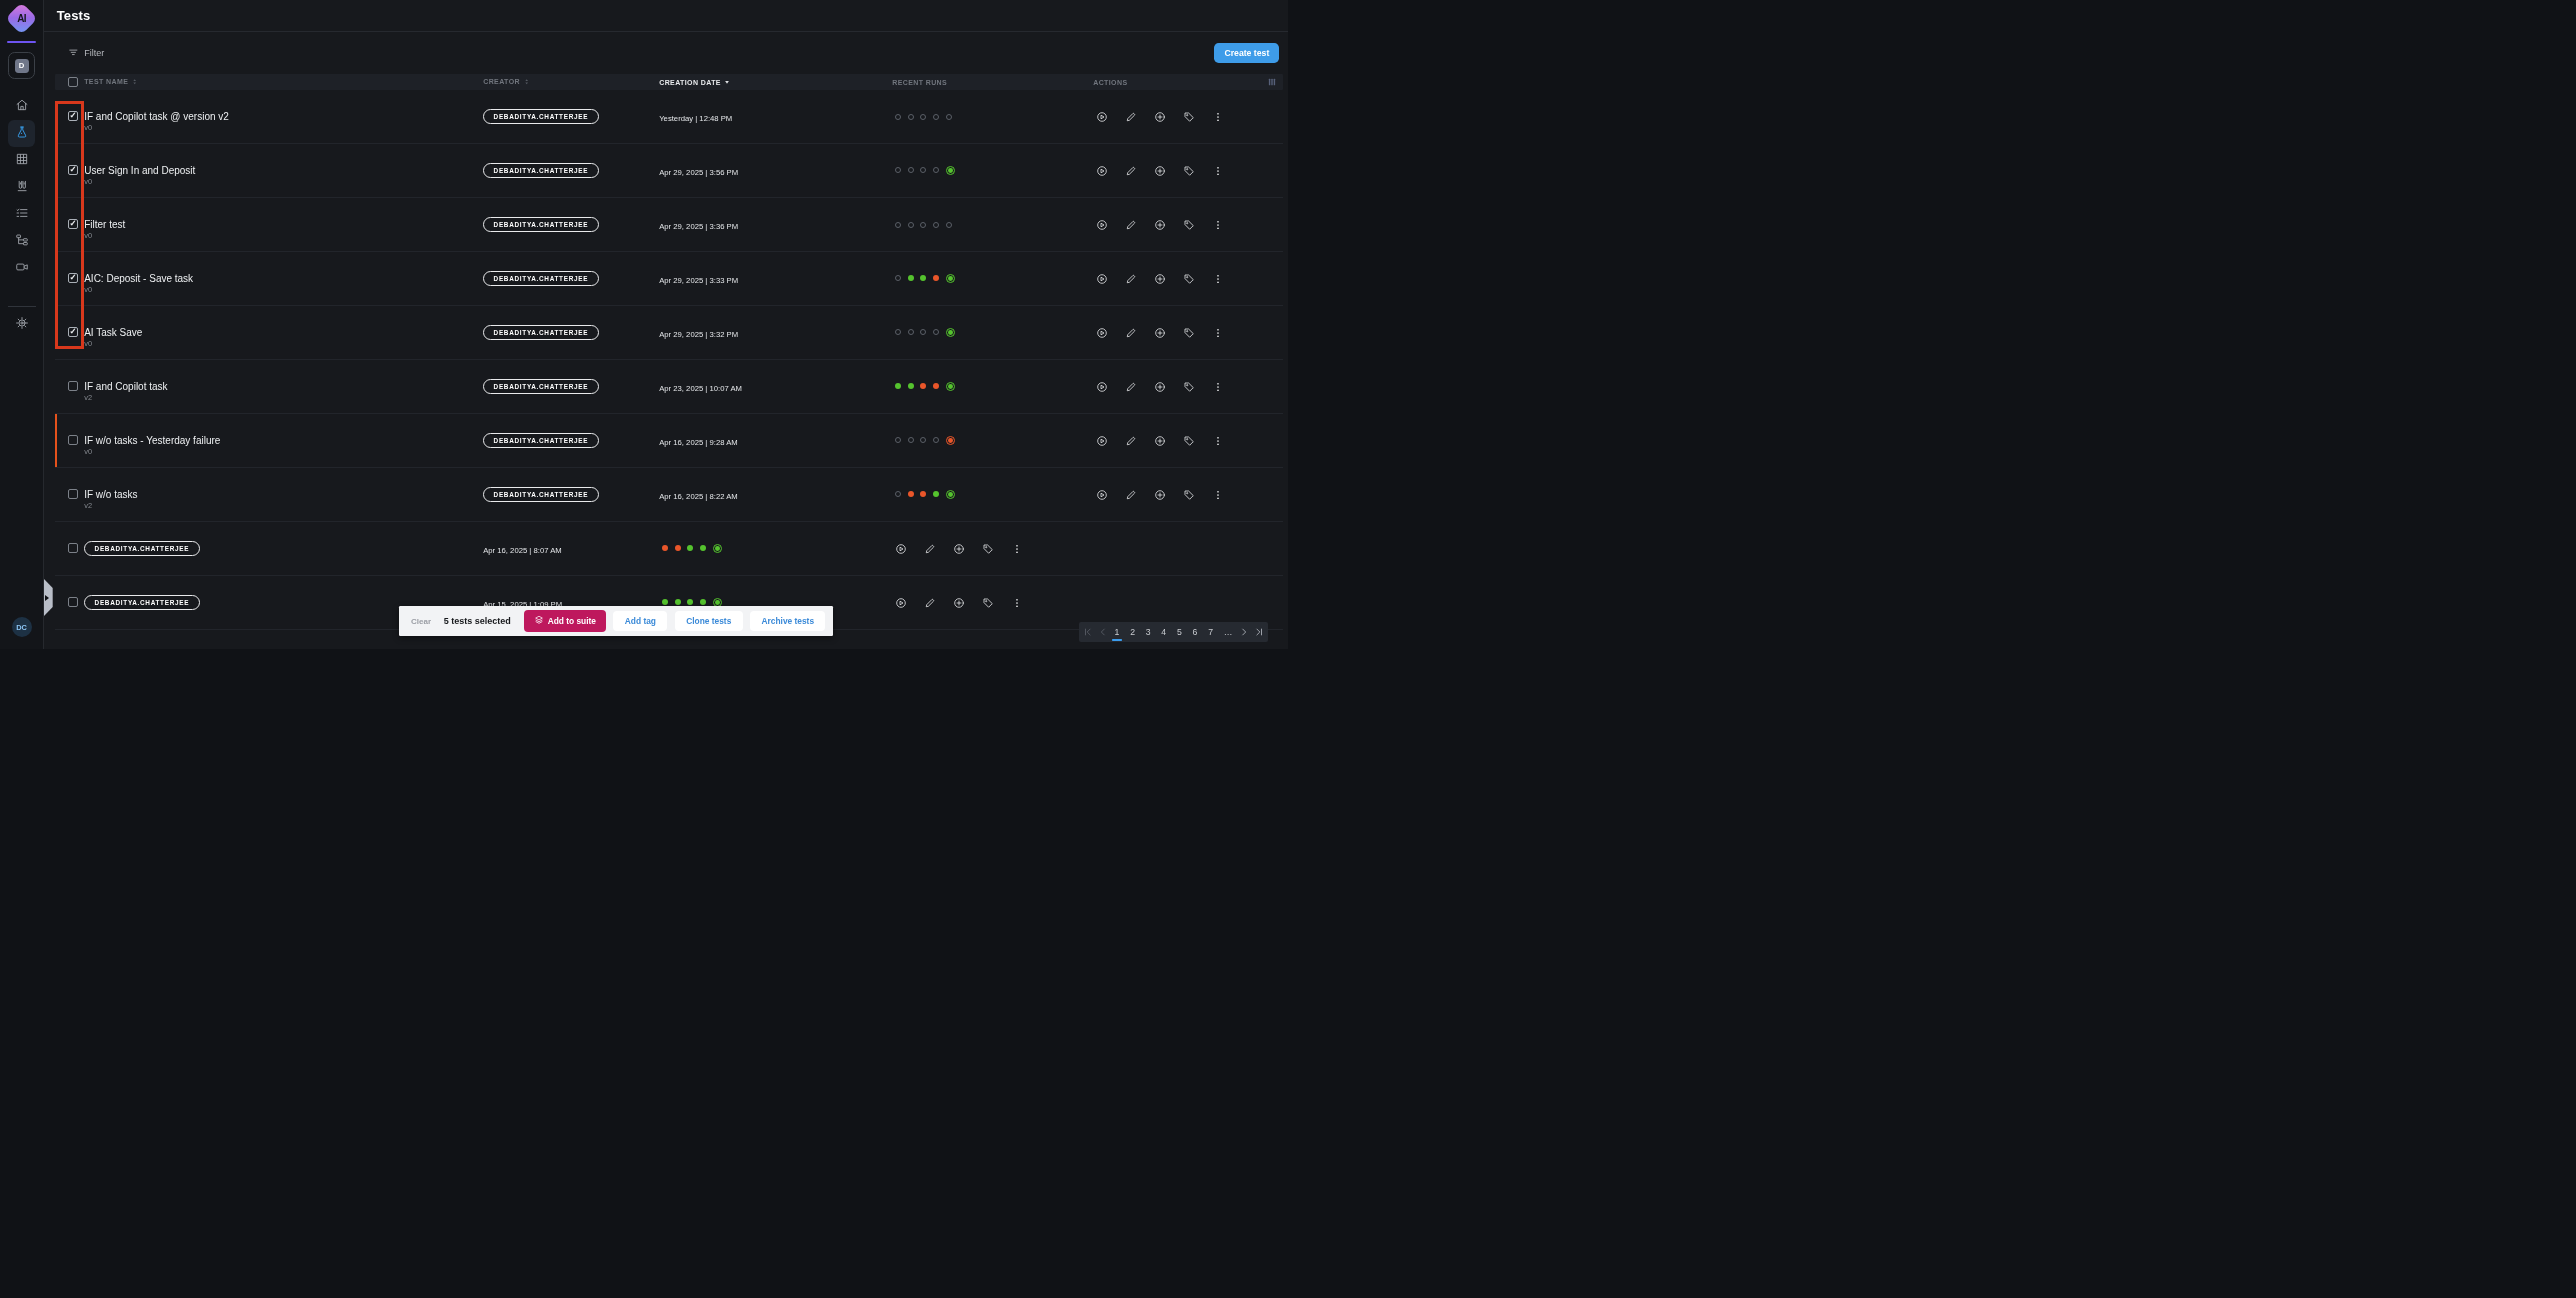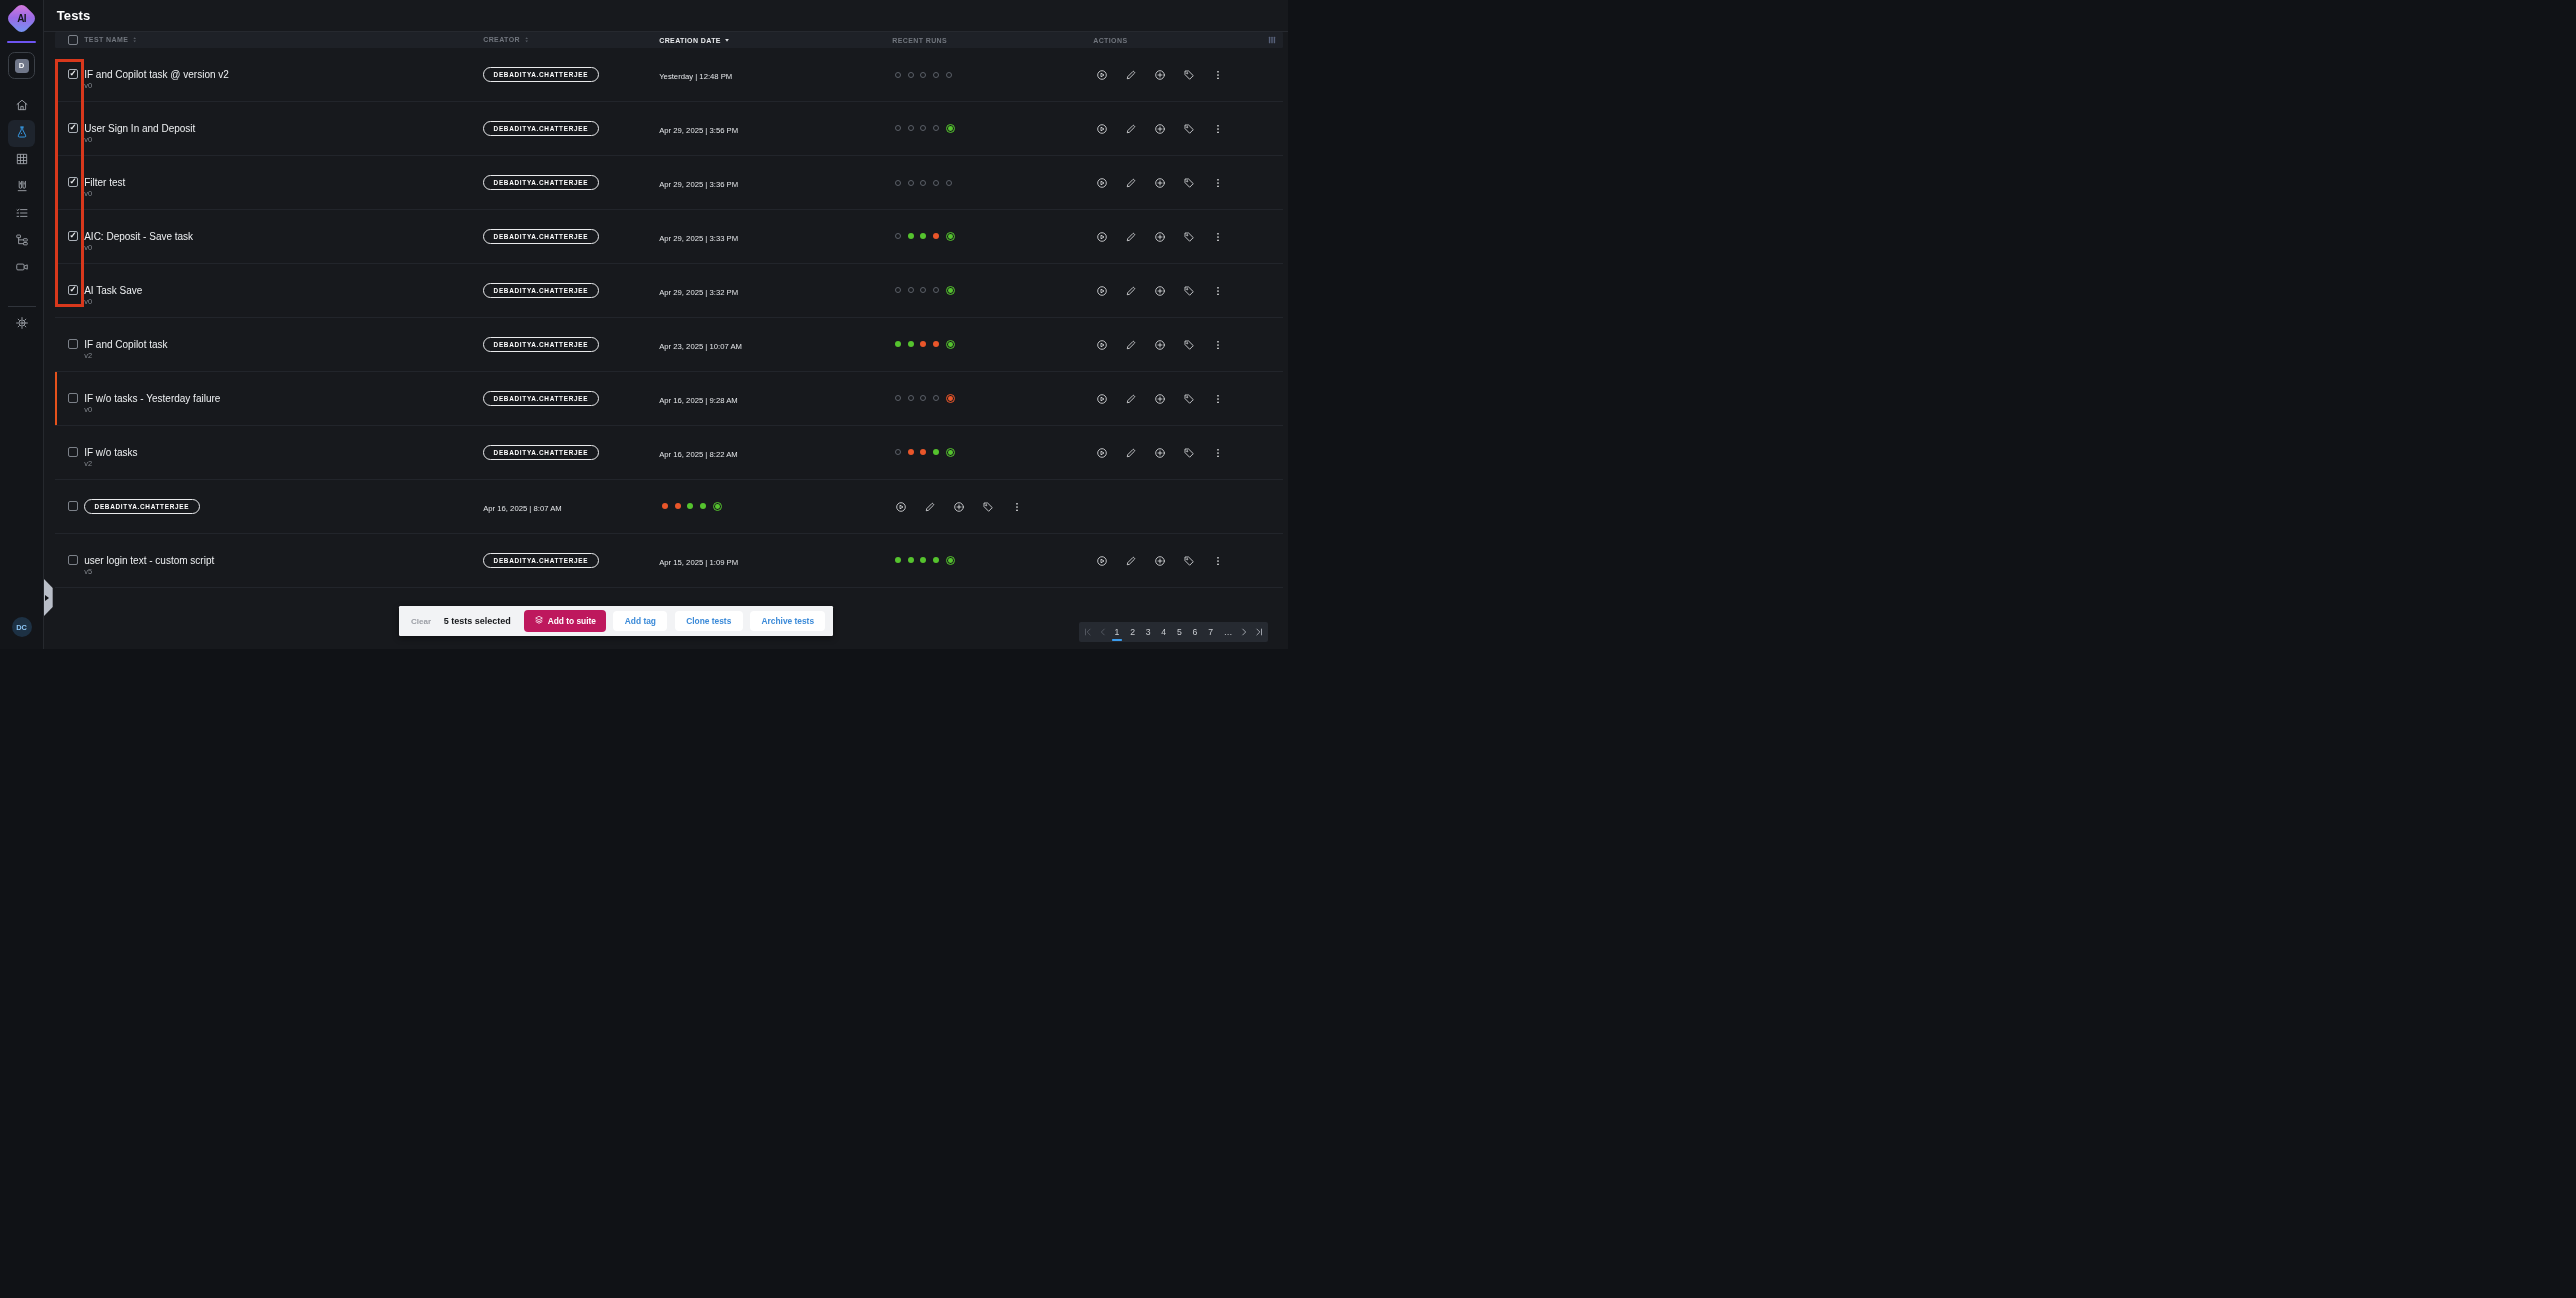--- a/index.html
+++ b/index.html
@@ -238,20 +238,29 @@
 
   <div class="expand-handle">
     <span class="tri"></span>
   </div>
 
   <main class="main">
     <div class="topbar">
       <h1 class="page-title">Tests</h1>
     </div>
 
+    <div class="toolbar">
+      <div class="filter">
+        <span><svg viewBox="0 0 24 24" fill="none" stroke="currentColor" stroke-width="1.8" stroke-linecap="round">
+              <path d="M4 7 h16 M7.2 12 h9.6 M10 17 h4"></path>
+            </svg></span>
+        <span>Filter</span>
+      </div>
+      <button class="create-btn">Create test</button>
+    </div>
 
     <div class="table">
       <div class="thead grid">
         <div class="hcell">
             <span class="cb"></span>
           </div>
         <div class="hcell sortable">
           <span>TEST NAME</span>
           <svg class="sort" viewBox="0 0 24 24" fill="currentColor">
               <path d="M12 4 l4.2 5.4 h-8.4 Z"></path>
@@ -793,24 +802,20 @@
                   <circle cx="12" cy="18.5" r="1.7"></circle>
                 </svg>
               </button>
     </div>
   </div>
 
   <div class="row grid">
     <div class="cell">
       <span class="cb"></span>
     </div>
-    <div class="cell name-cell">
-      <span class="t-name">user login text - custom script</span>
-      <span class="t-version">v5</span>
-    </div>
     <div class="cell">
       <span class="creator-badge">DEBADITYA.CHATTERJEE</span>
     </div>
     <div class="cell">
       <span class="date">Apr 15, 2025 | 1:09 PM</span>
     </div>
     <div class="cell">
       <span class="runs">
                 <span class="dot pass"></span>
                 <span class="dot pass"></span>

